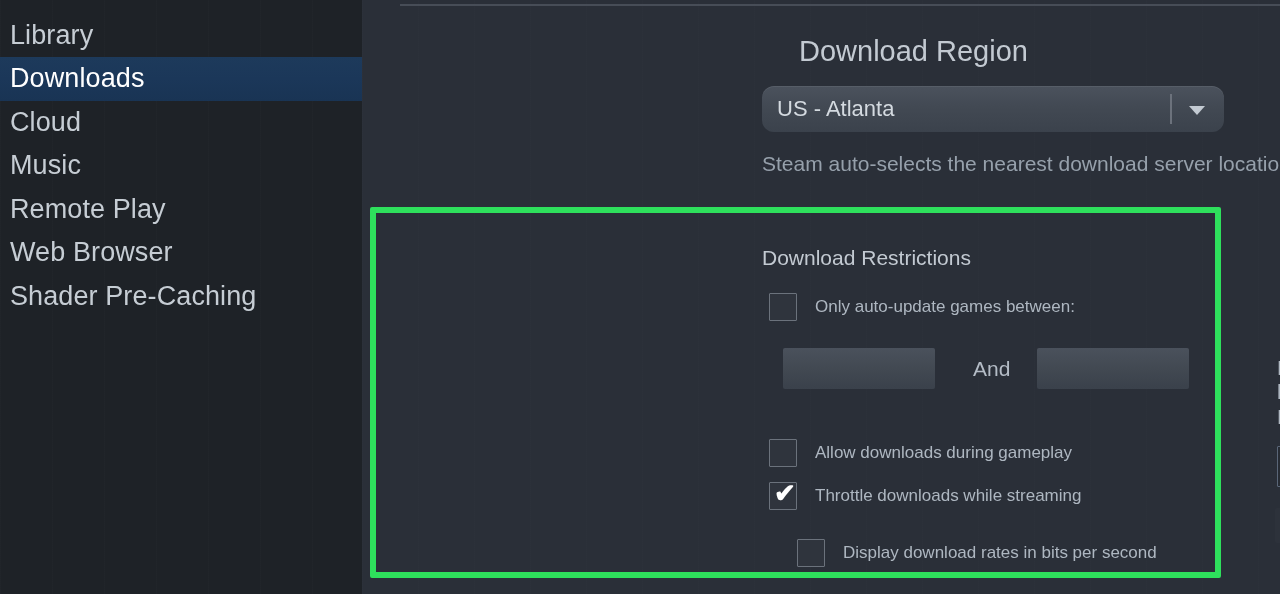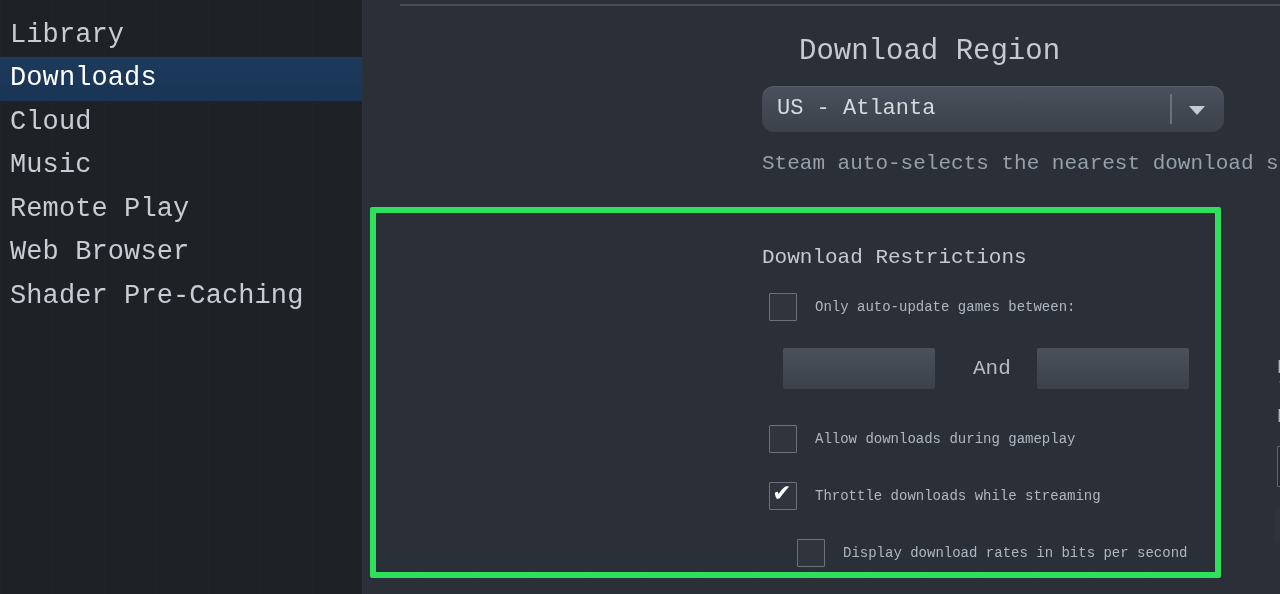--- a/index.html
+++ b/index.html
@@ -13,21 +13,20 @@
     overflow: hidden;
     font-family: "Liberation Sans", sans-serif;
     -webkit-font-smoothing: antialiased;
   }
   #app {
     position: relative;
     width: 1280px;
     height: 594px;
     display: flex;
     background: #ef4444;
-    font-family: Liberation Mono, monospace;
   }
 
   
   .sidebar {
     position: relative;
     width: 362px;
     height: 594px;
     background: #1e2227;
     flex: 0 0 362px;
     overflow: hidden;
@@ -187,27 +186,27 @@
     position: absolute;
     left: 4px;
     top: -4px;
     font-size: 26px;
     font-weight: bold;
     color: #ffffff;
     line-height: 28px;
   }
   .cblabel {
     margin-left: 18px;
-    font-size: 14px;
+    font-size: 17px;
     color: #aeb7c1;
     white-space: nowrap;
   }
 
   .row-autoupdate { left: 407px; top: 293px; }
-  .row-gameplay   { left: 407px; top: 425px; }
+  .row-gameplay   { left: 407px; top: 439px; }
   .row-throttle   { left: 407px; top: 482px; }
   .row-bits       { left: 407px; top: 539px; padding-left: 28px; }
 
   
   .time-field {
     position: absolute;
     width: 152px;
     height: 41px;
     border-radius: 2px;
     background: linear-gradient(to bottom, #4a515c 0%, #424952 50%, #3a414b 100%);

